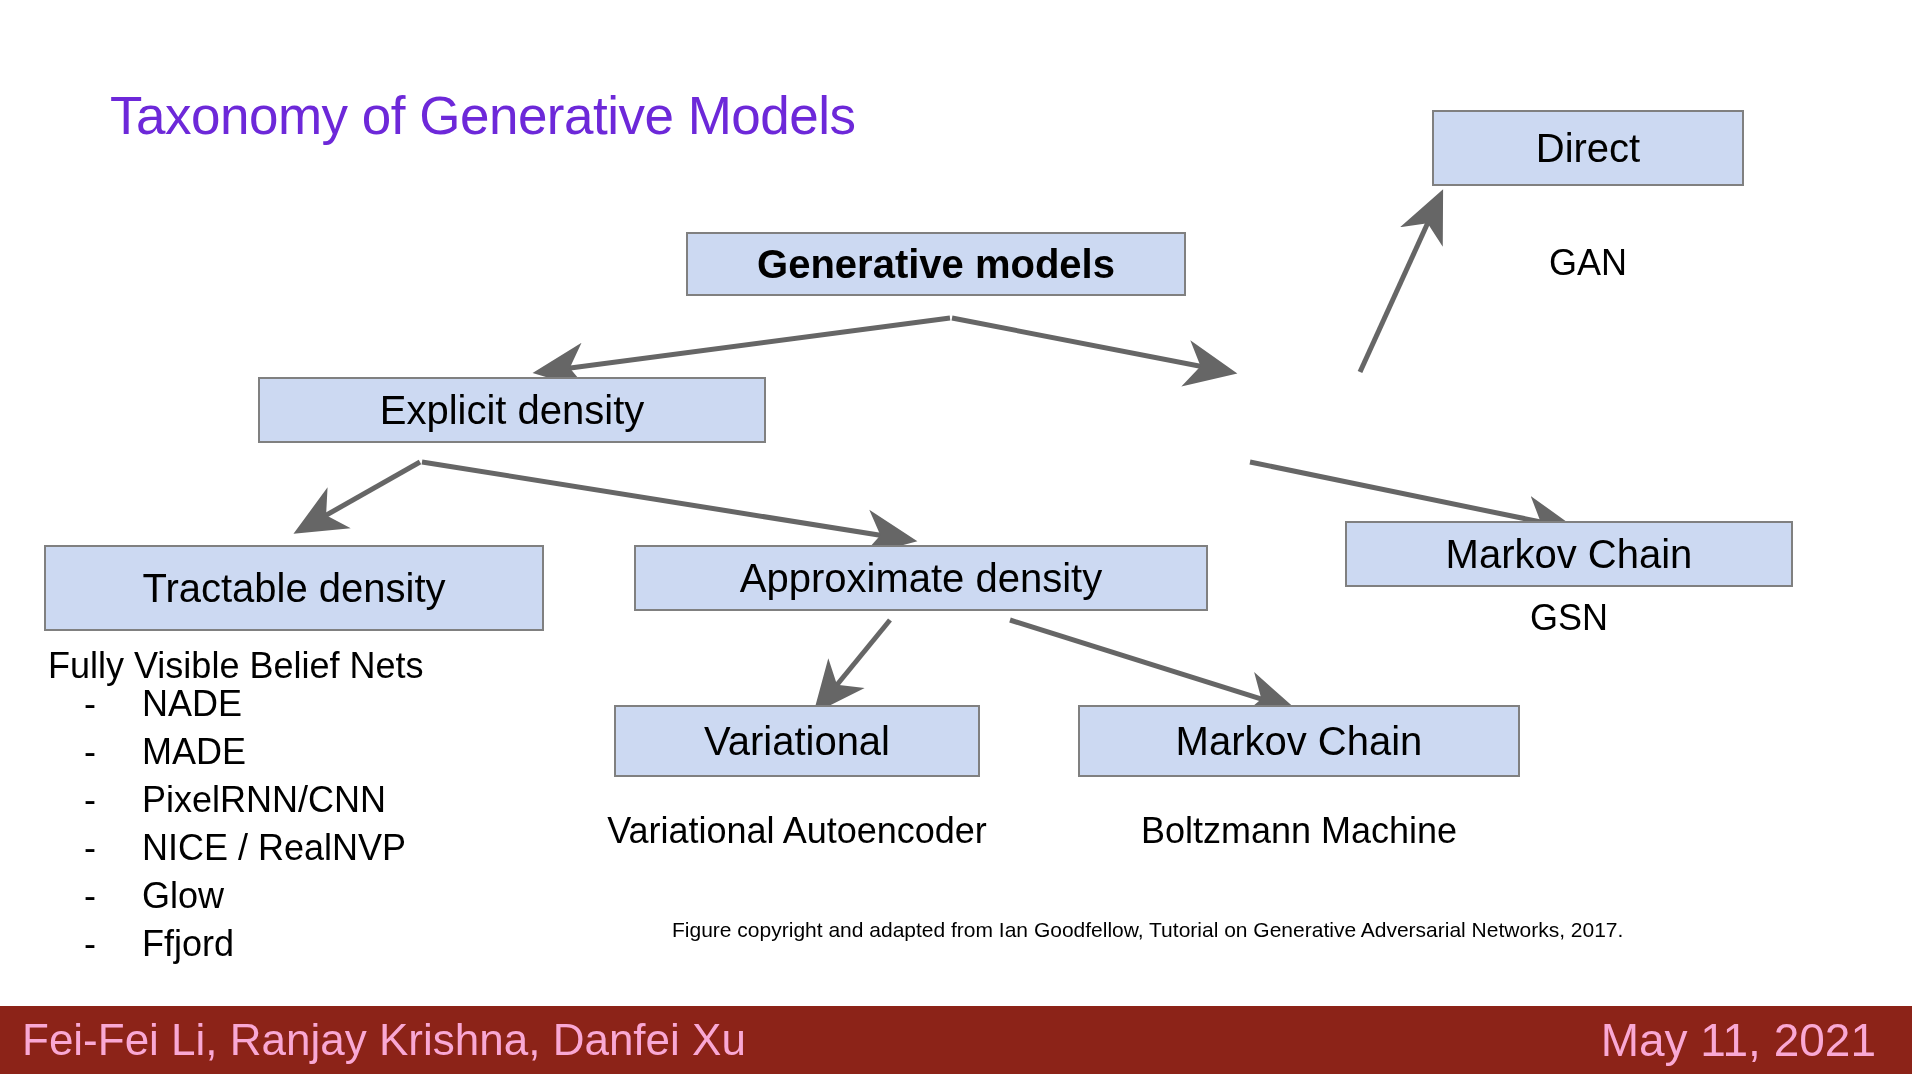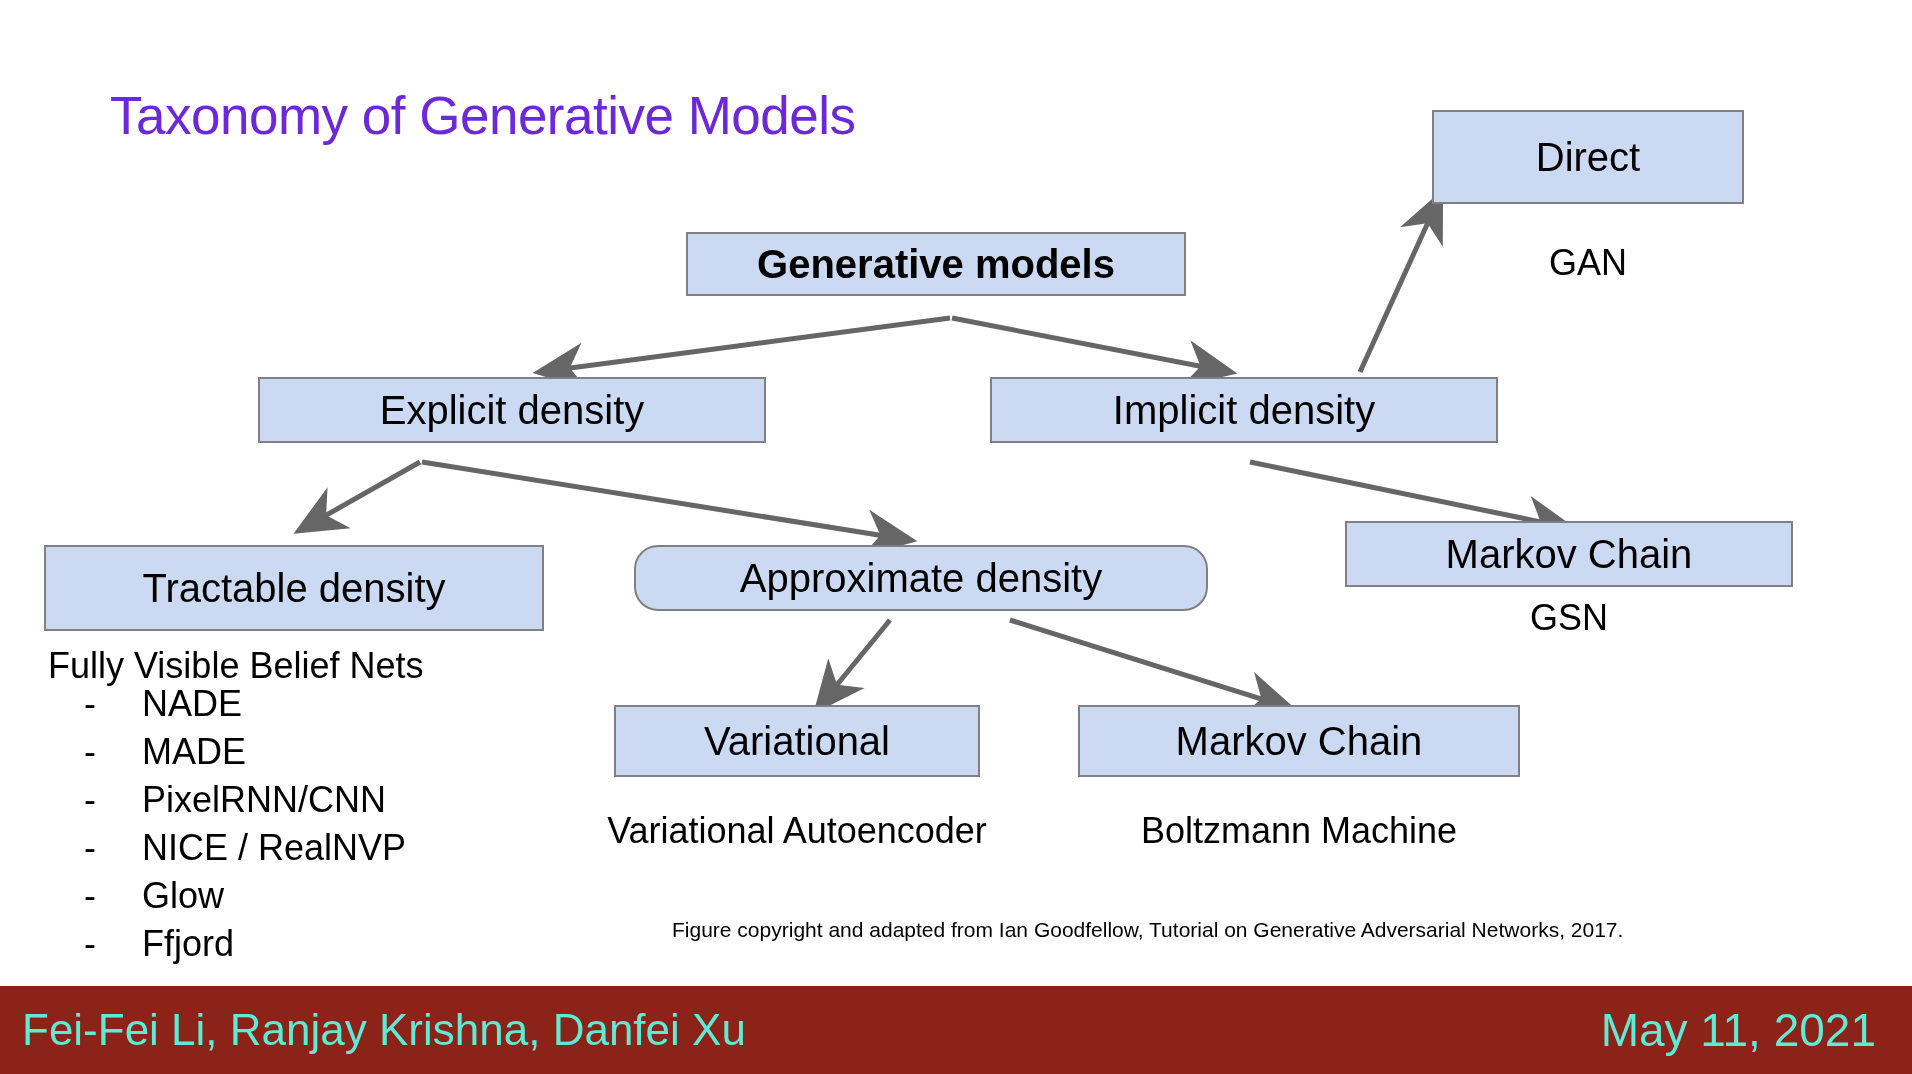--- a/index.html
+++ b/index.html
@@ -105,23 +105,23 @@
     color: #000;
     white-space: nowrap;
   }
 
   
   #footer {
     position: absolute;
     left: 0;
     bottom: 0;
     width: 1912px;
-    height: 88px;
+    height: 68px;
     background: #8c2318;
-    color: #5eead4;
+    color: #f9a8d4;
   }
   #footer-authors {
     position: absolute;
     left: 22px;
     top: 50%;
     transform: translateY(-50%);
     font-size: 44px;
     white-space: nowrap;
   }
   #footer-lecture {
@@ -173,33 +173,30 @@
   </svg>
 
   <div class="node bold" style="left:686px; top:232px; width:500px; height:64px;">
     <span>Generative models</span>
   </div>
 
   <div class="node" style="left:258px; top:377px; width:508px; height:66px;">
     <span>Explicit density</span>
   </div>
 
-  <div class="node" style="left:990px; top:377px; width:508px; height:66px;">
-    <span>Implicit density</span>
-  </div>
 
   <div class="node" style="left:44px; top:545px; width:500px; height:86px;">
     <span>Tractable density</span>
   </div>
 
-  <div class="node" style="left:634px; top:545px; width:574px; height:66px;border-radius:24px;">
+  <div class="node" style="left:634px; top:545px; width:574px; height:66px;">
     <span>Approximate density</span>
   </div>
 
-  <div class="node" style="left:1432px; top:110px; width:312px; height:94px;">
+  <div class="node" style="left:1432px; top:110px; width:312px; height:76px;">
     <span>Direct</span>
   </div>
 
   <div class="node" style="left:1345px; top:521px; width:448px; height:66px;">
     <span>Markov Chain</span>
   </div>
 
   <div class="node" style="left:614px; top:705px; width:366px; height:72px;">
     <span>Variational</span>
   </div>

